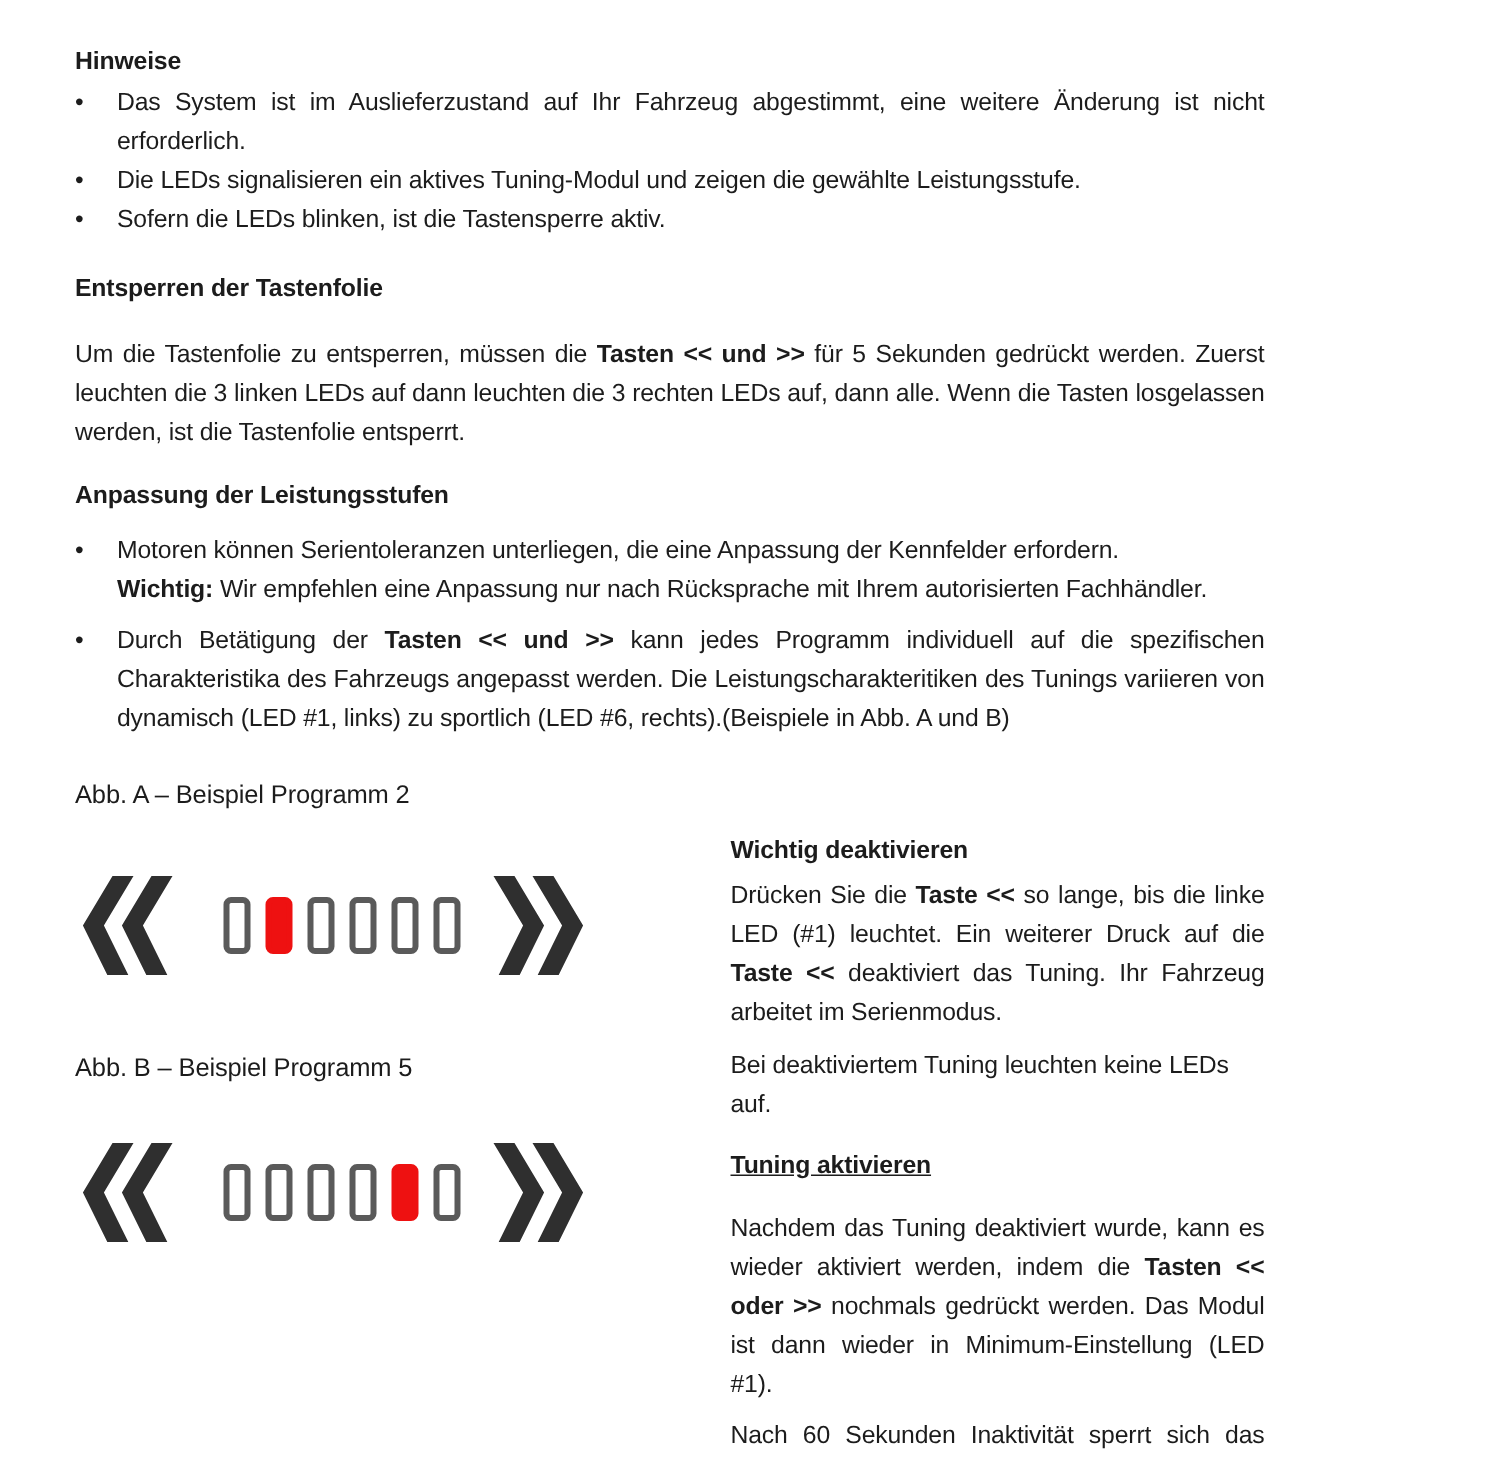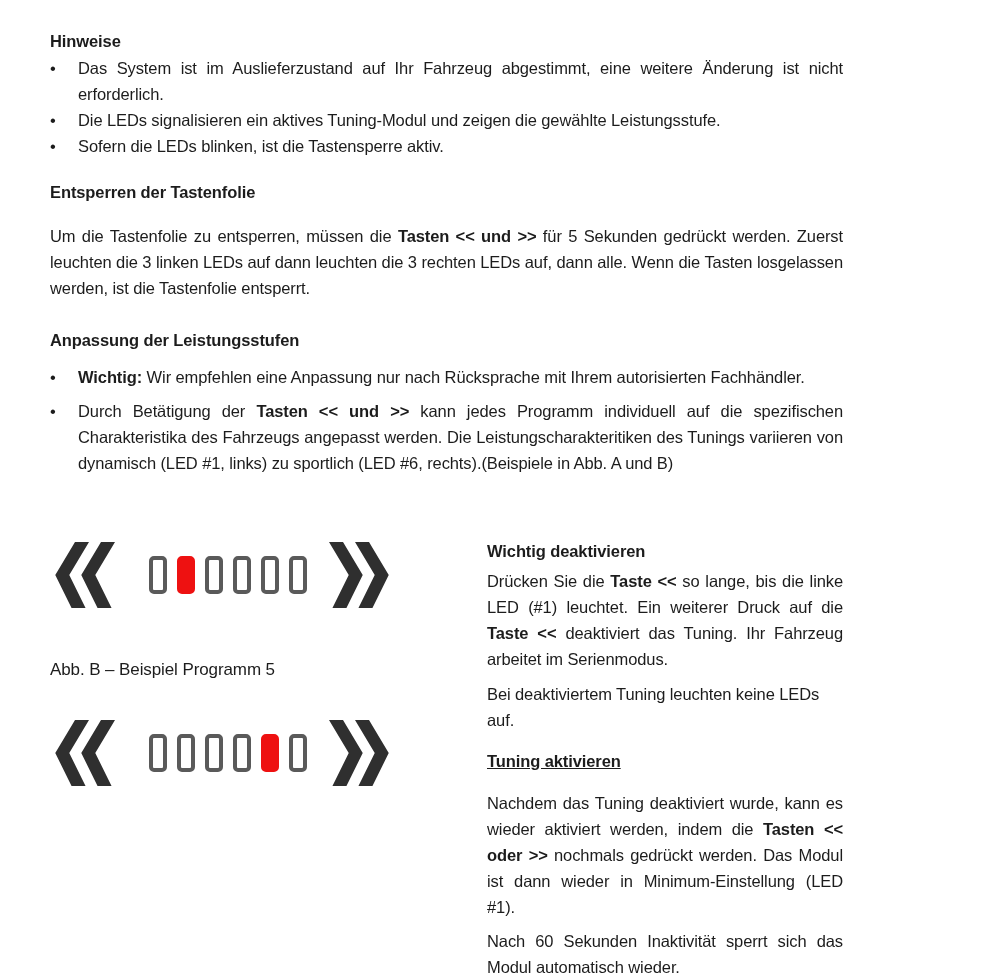--- a/index.html
+++ b/index.html
@@ -22,21 +22,21 @@
   .just{text-align:justify;}
   .b{font-weight:bold;}
   
   .bullet-item{display:flex;}
   .bullet-marker{width:28px;flex:0 0 28px;}
   .bullet-body{flex:1;}
   
   .sec-hinweise .heading{margin-bottom:1px;}
   .sec-entsperren{margin-top:20px;}
   .sec-entsperren .heading{margin-bottom:18px;}
-  .sec-anpassung{margin-top:26px;}
+  .sec-anpassung{margin-top:16px;}
   .sec-anpassung .heading{margin-bottom:11px;}
   .sec-anpassung .bullet-item + .bullet-item{margin-top:8px;}
   .anp-line2{margin-top:0;}
   
   .columns{display:flex;margin-top:25px;}
   .left-col{width:437px;flex:0 0 437px;}
   .right-col{flex:1;margin-top:37px;}
   .fig-label{font-size:17px;}
   .fig-graphic{
     margin-top:26px;height:95px;
@@ -89,32 +89,34 @@
   <div class="sec-entsperren">
     <div class="heading">Entsperren der Tastenfolie</div>
     <div class="just"><span>Um die Tastenfolie zu entsperren, müssen die </span><span class="b">Tasten &lt;&lt; und &gt;&gt;</span><span> für 5 Sekunden gedrückt werden. Zuerst leuchten die 3 linken LEDs auf dann leuchten die 3 rechten LEDs auf, dann alle. Wenn die Tasten losgelassen werden, ist die Tastenfolie entsperrt.</span></div>
   </div>
 
   <div class="sec-anpassung">
     <div class="heading">Anpassung der Leistungsstufen</div>
     <div class="bullet-item">
       <div class="bullet-marker">•</div>
       <div class="bullet-body">
+        <div><span>Motoren können Serientoleranzen unterliegen, die eine Anpassung der Kennfelder erfordern.</span></div>
         <div class="anp-line2"><span class="b">Wichtig:</span><span> Wir empfehlen eine Anpassung nur nach Rücksprache mit Ihrem autorisierten Fachhändler.</span></div>
       </div>
     </div>
     <div class="bullet-item">
       <div class="bullet-marker">•</div>
       <div class="bullet-body just"><span>Durch Betätigung der </span><span class="b">Tasten &lt;&lt; und &gt;&gt;</span><span> kann jedes Programm individuell auf die spezifischen Charakteristika des Fahrzeugs angepasst werden. Die Leistungscharakteritiken des Tunings variieren von dynamisch (LED #1, links) zu sportlich (LED #6, rechts).(Beispiele in Abb. A und B)</span></div>
     </div>
   </div>
 
   <div class="columns">
 
     <div class="left-col">
+      <div class="fig-label">Abb. A – Beispiel Programm 2</div>
       <div class="fig-graphic">
         <span class="chev chev-left">
           <svg width="62" height="66" viewBox="0 0 62 66">
             <g transform="translate(2,0) skewX(-3)" fill="var(--chevron)">
               <polygon points="18,0 32,0 14,33 32,66 18,66 0,33"></polygon>
               <polygon points="44,0 58,0 40,33 58,66 44,66 26,33"></polygon>
             </g>
           </svg>
         </span>
         <span class="led-row">

